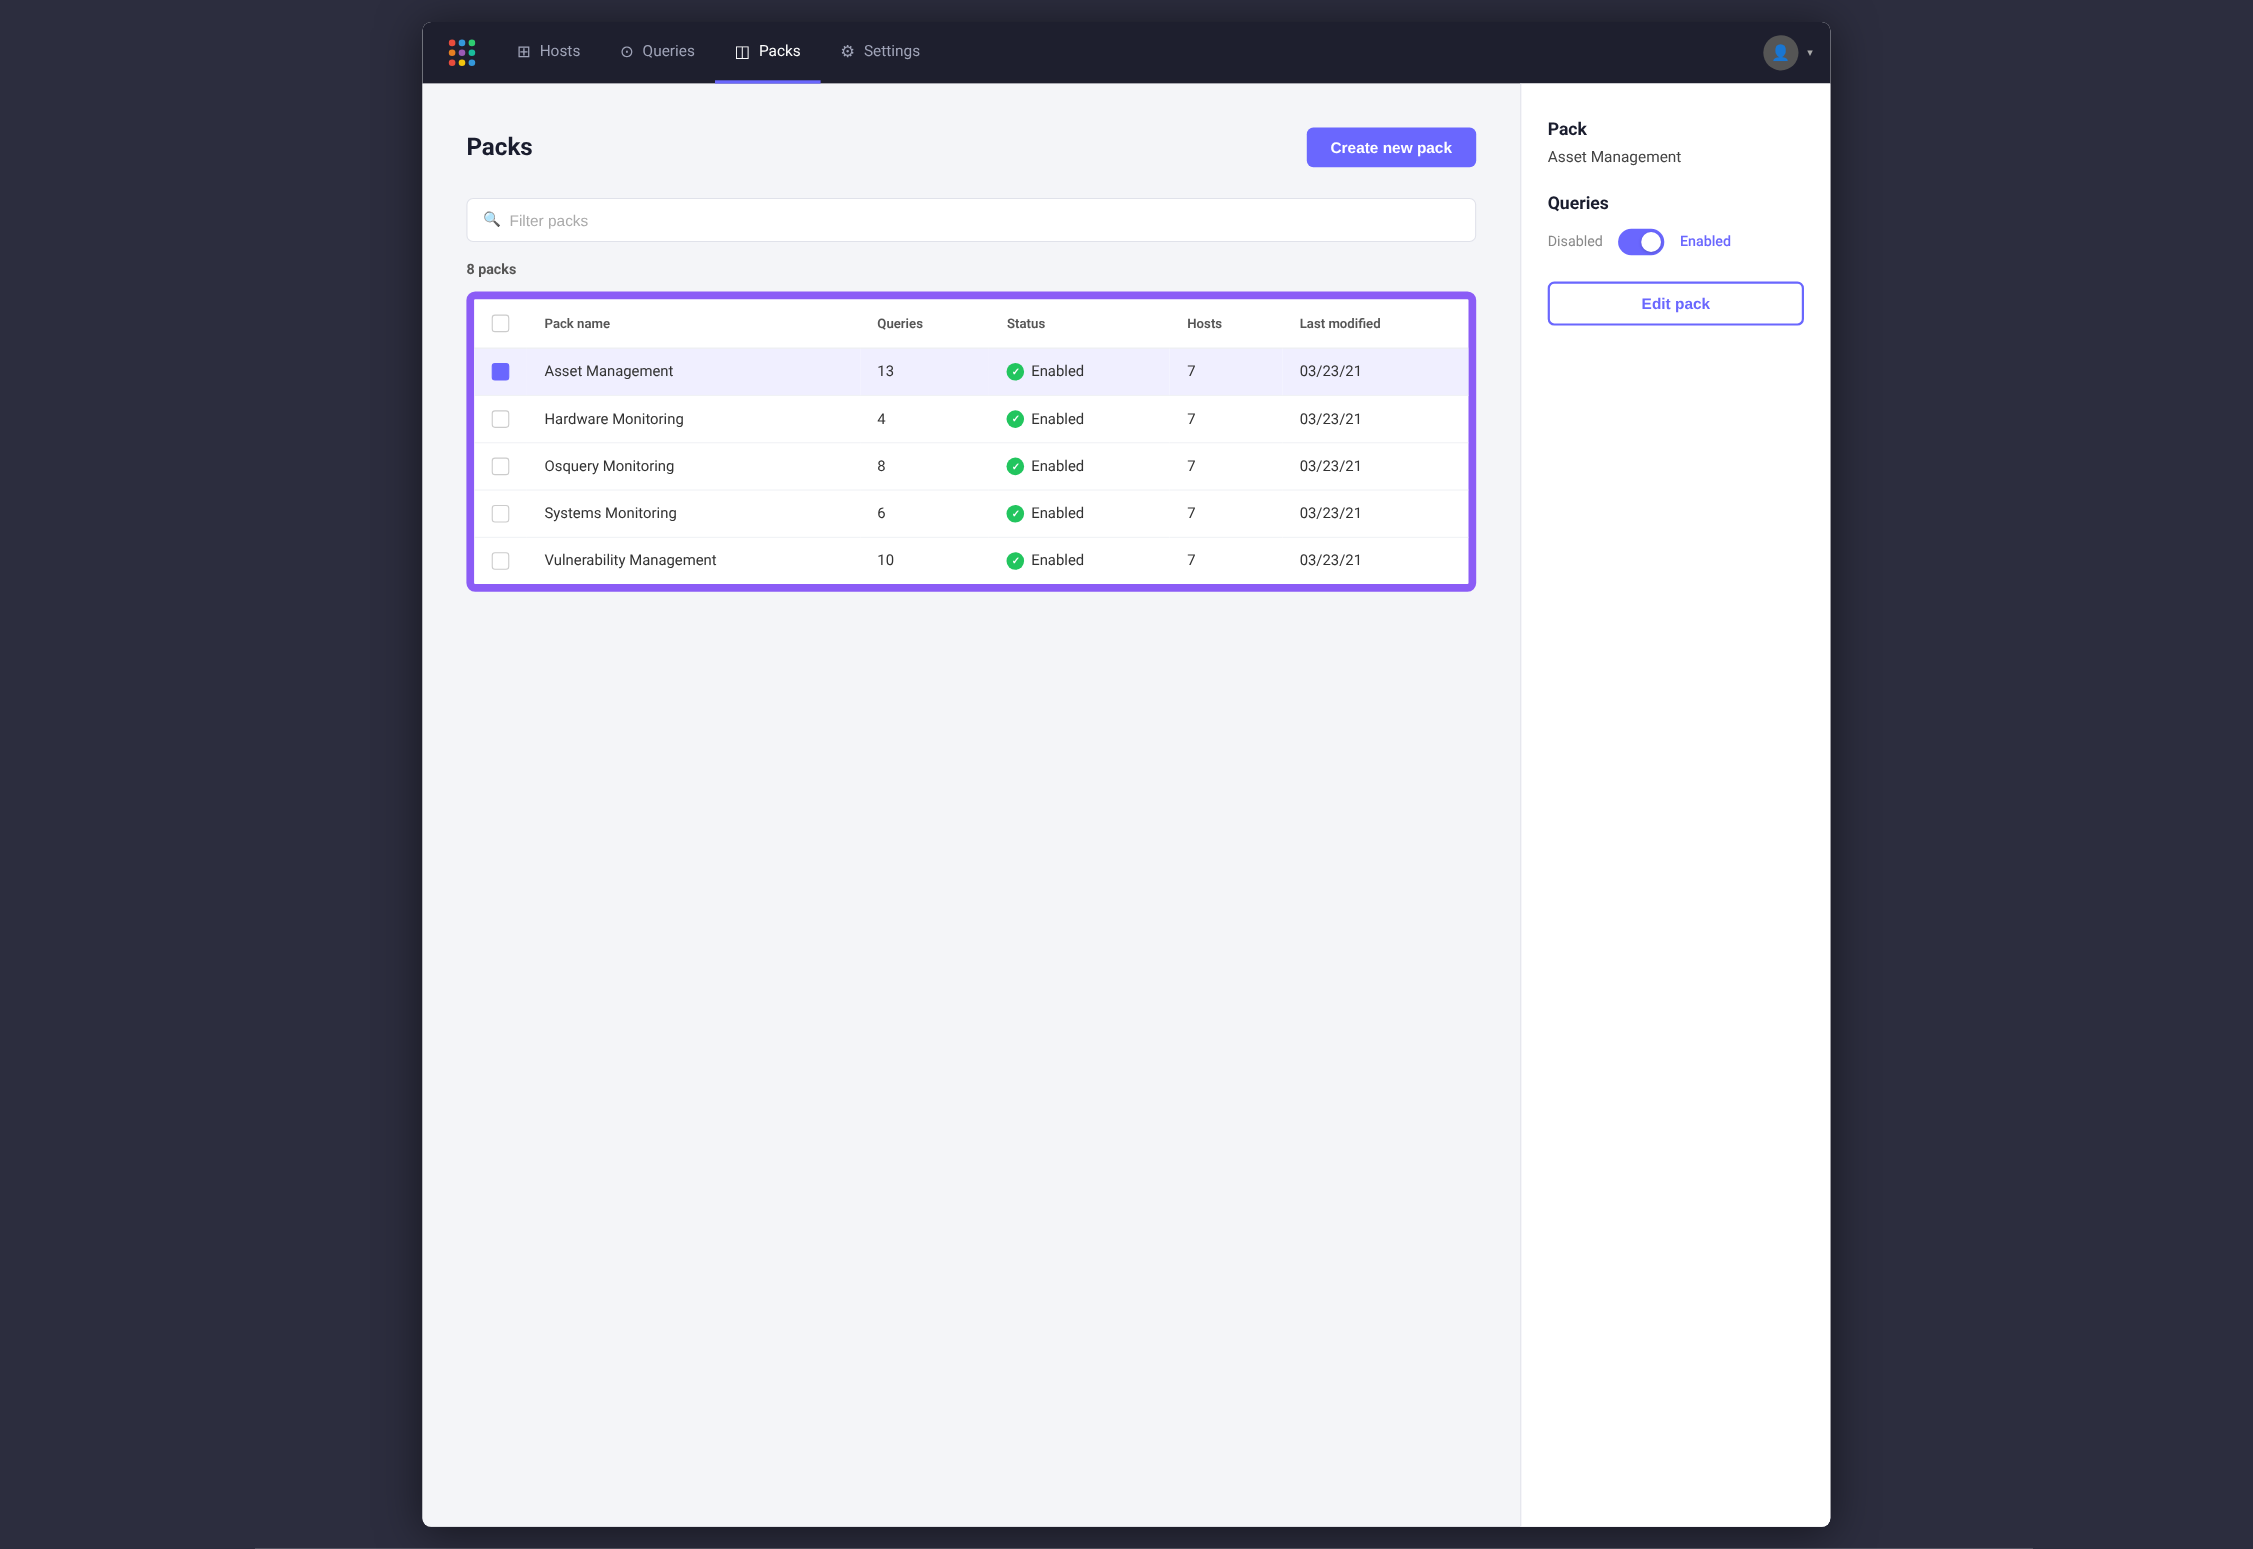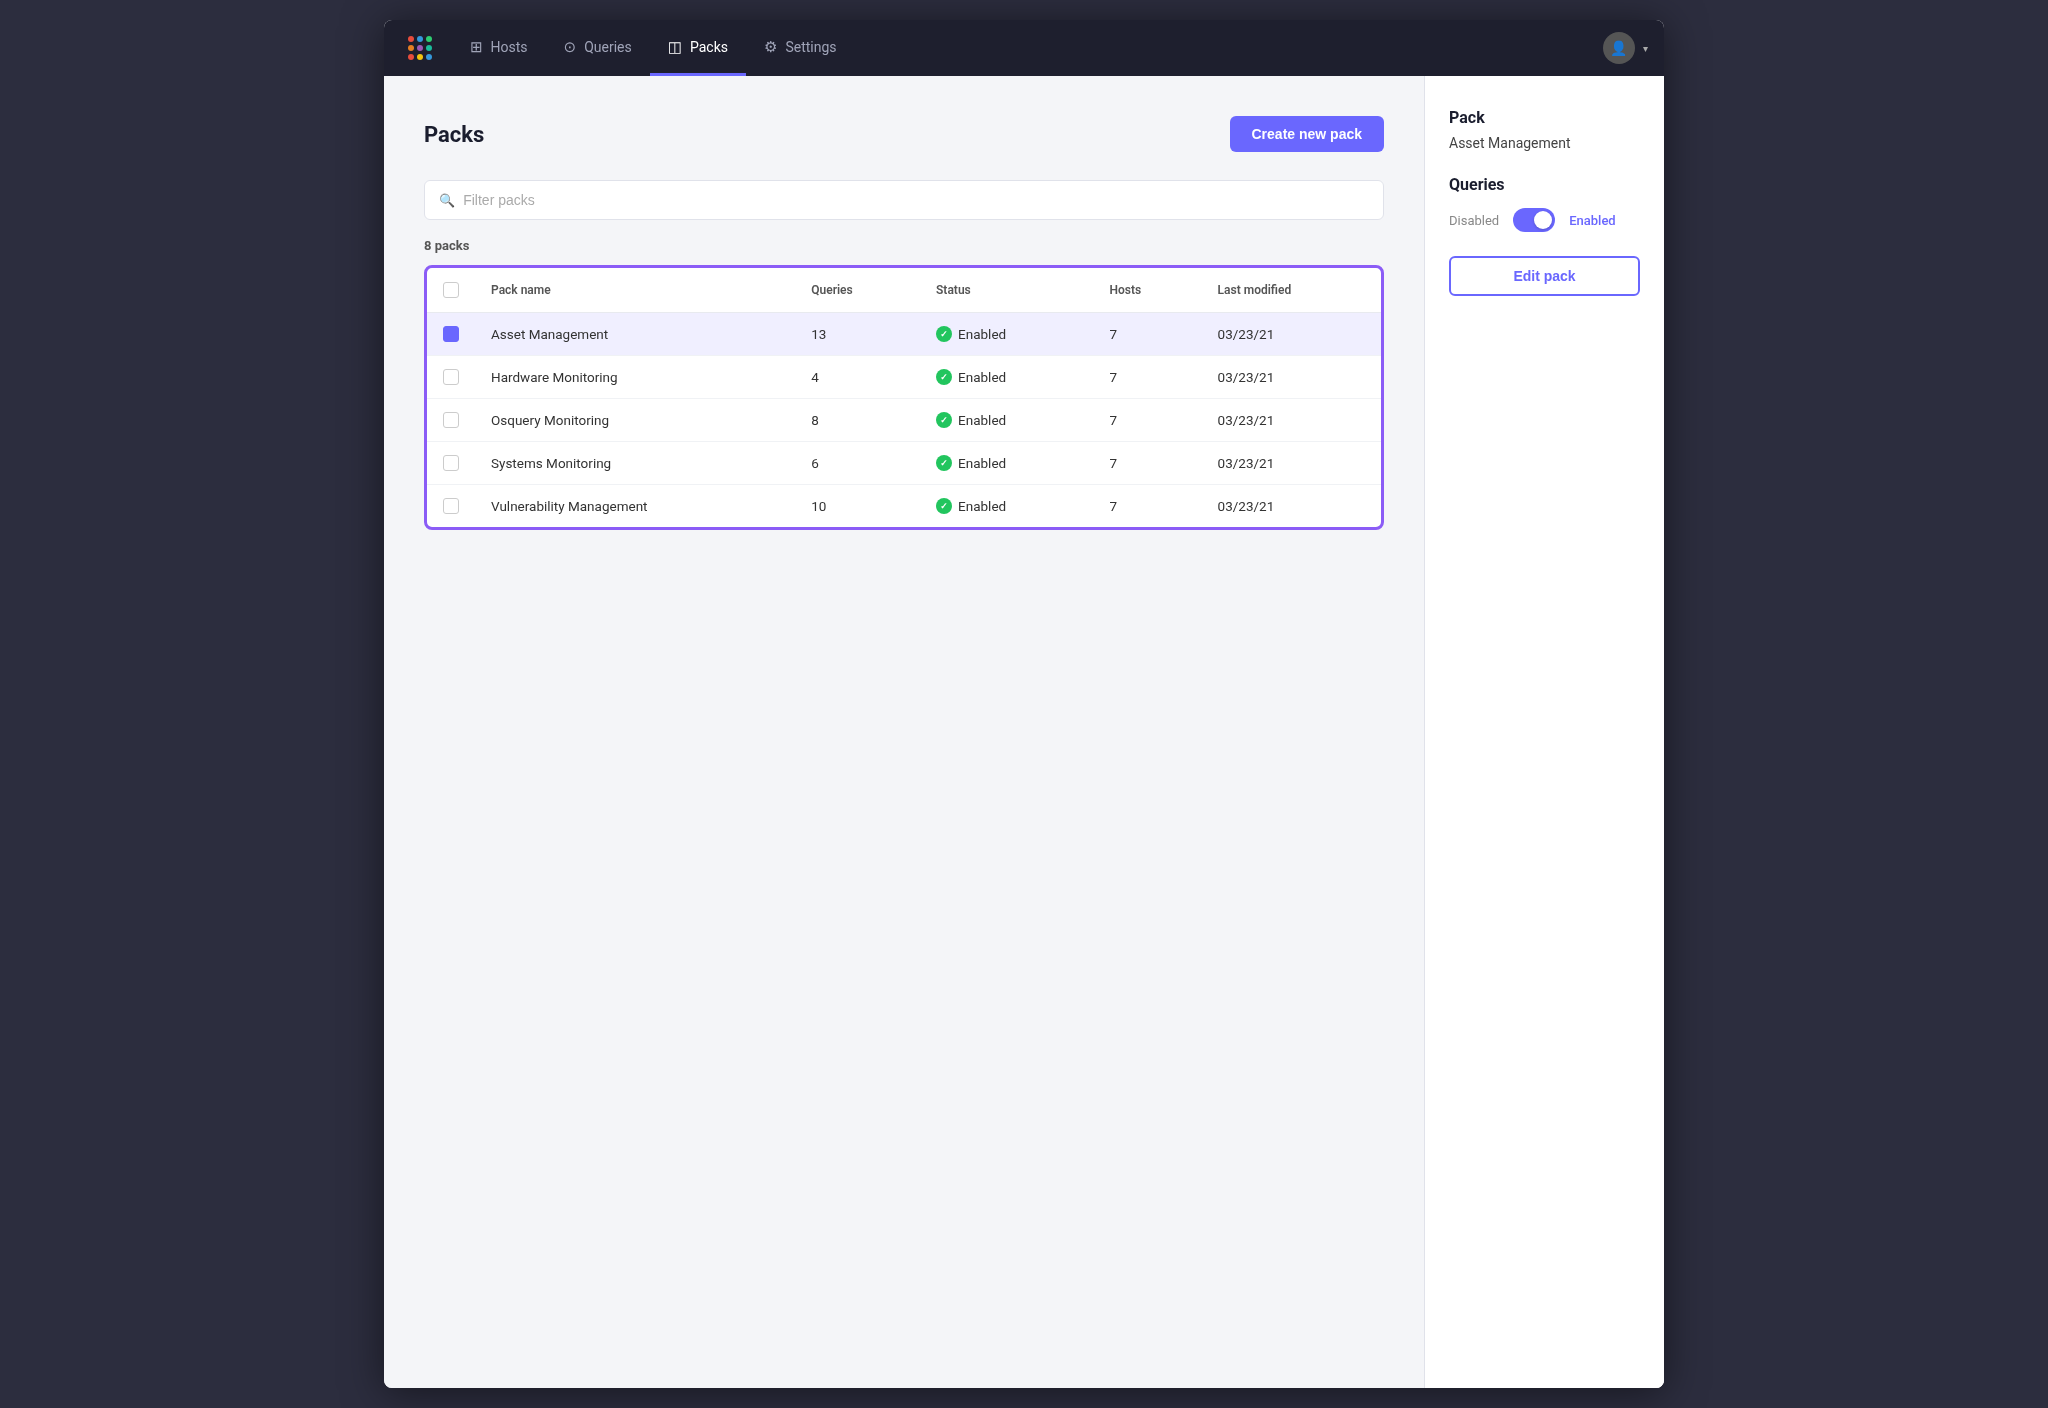--- a/index.html
+++ b/index.html
@@ -146,21 +146,21 @@
     .pack-count {
       font-size: 13px;
       color: #555;
       margin-bottom: 12px;
       font-weight: 700;
     }
 
     
     .table-wrap {
       background: #fff;
-      border: 3px solid #8b5cf6;
+      border: 7px solid #8b5cf6;
       border-radius: 8px;
       overflow: hidden;
     }
     table {
       width: 100%;
       border-collapse: collapse;
     }
     thead tr {
       border-bottom: 1px solid #e8eaef;
     }
@@ -208,21 +208,21 @@
     }
     .status-dot::after {
       content: '✓';
       color: #fff;
       font-size: 9px;
       font-weight: bold;
     }
 
     
     .right-pane {
-      width: 240px;
+      width: 282px;
       background: #fff;
       border-left: 1px solid #e0e2ea;
       padding: 32px 24px;
     }
     .panel-section-title {
       font-size: 16px;
       font-weight: 700;
       color: #1a1d2e;
       margin-bottom: 8px;
     }

